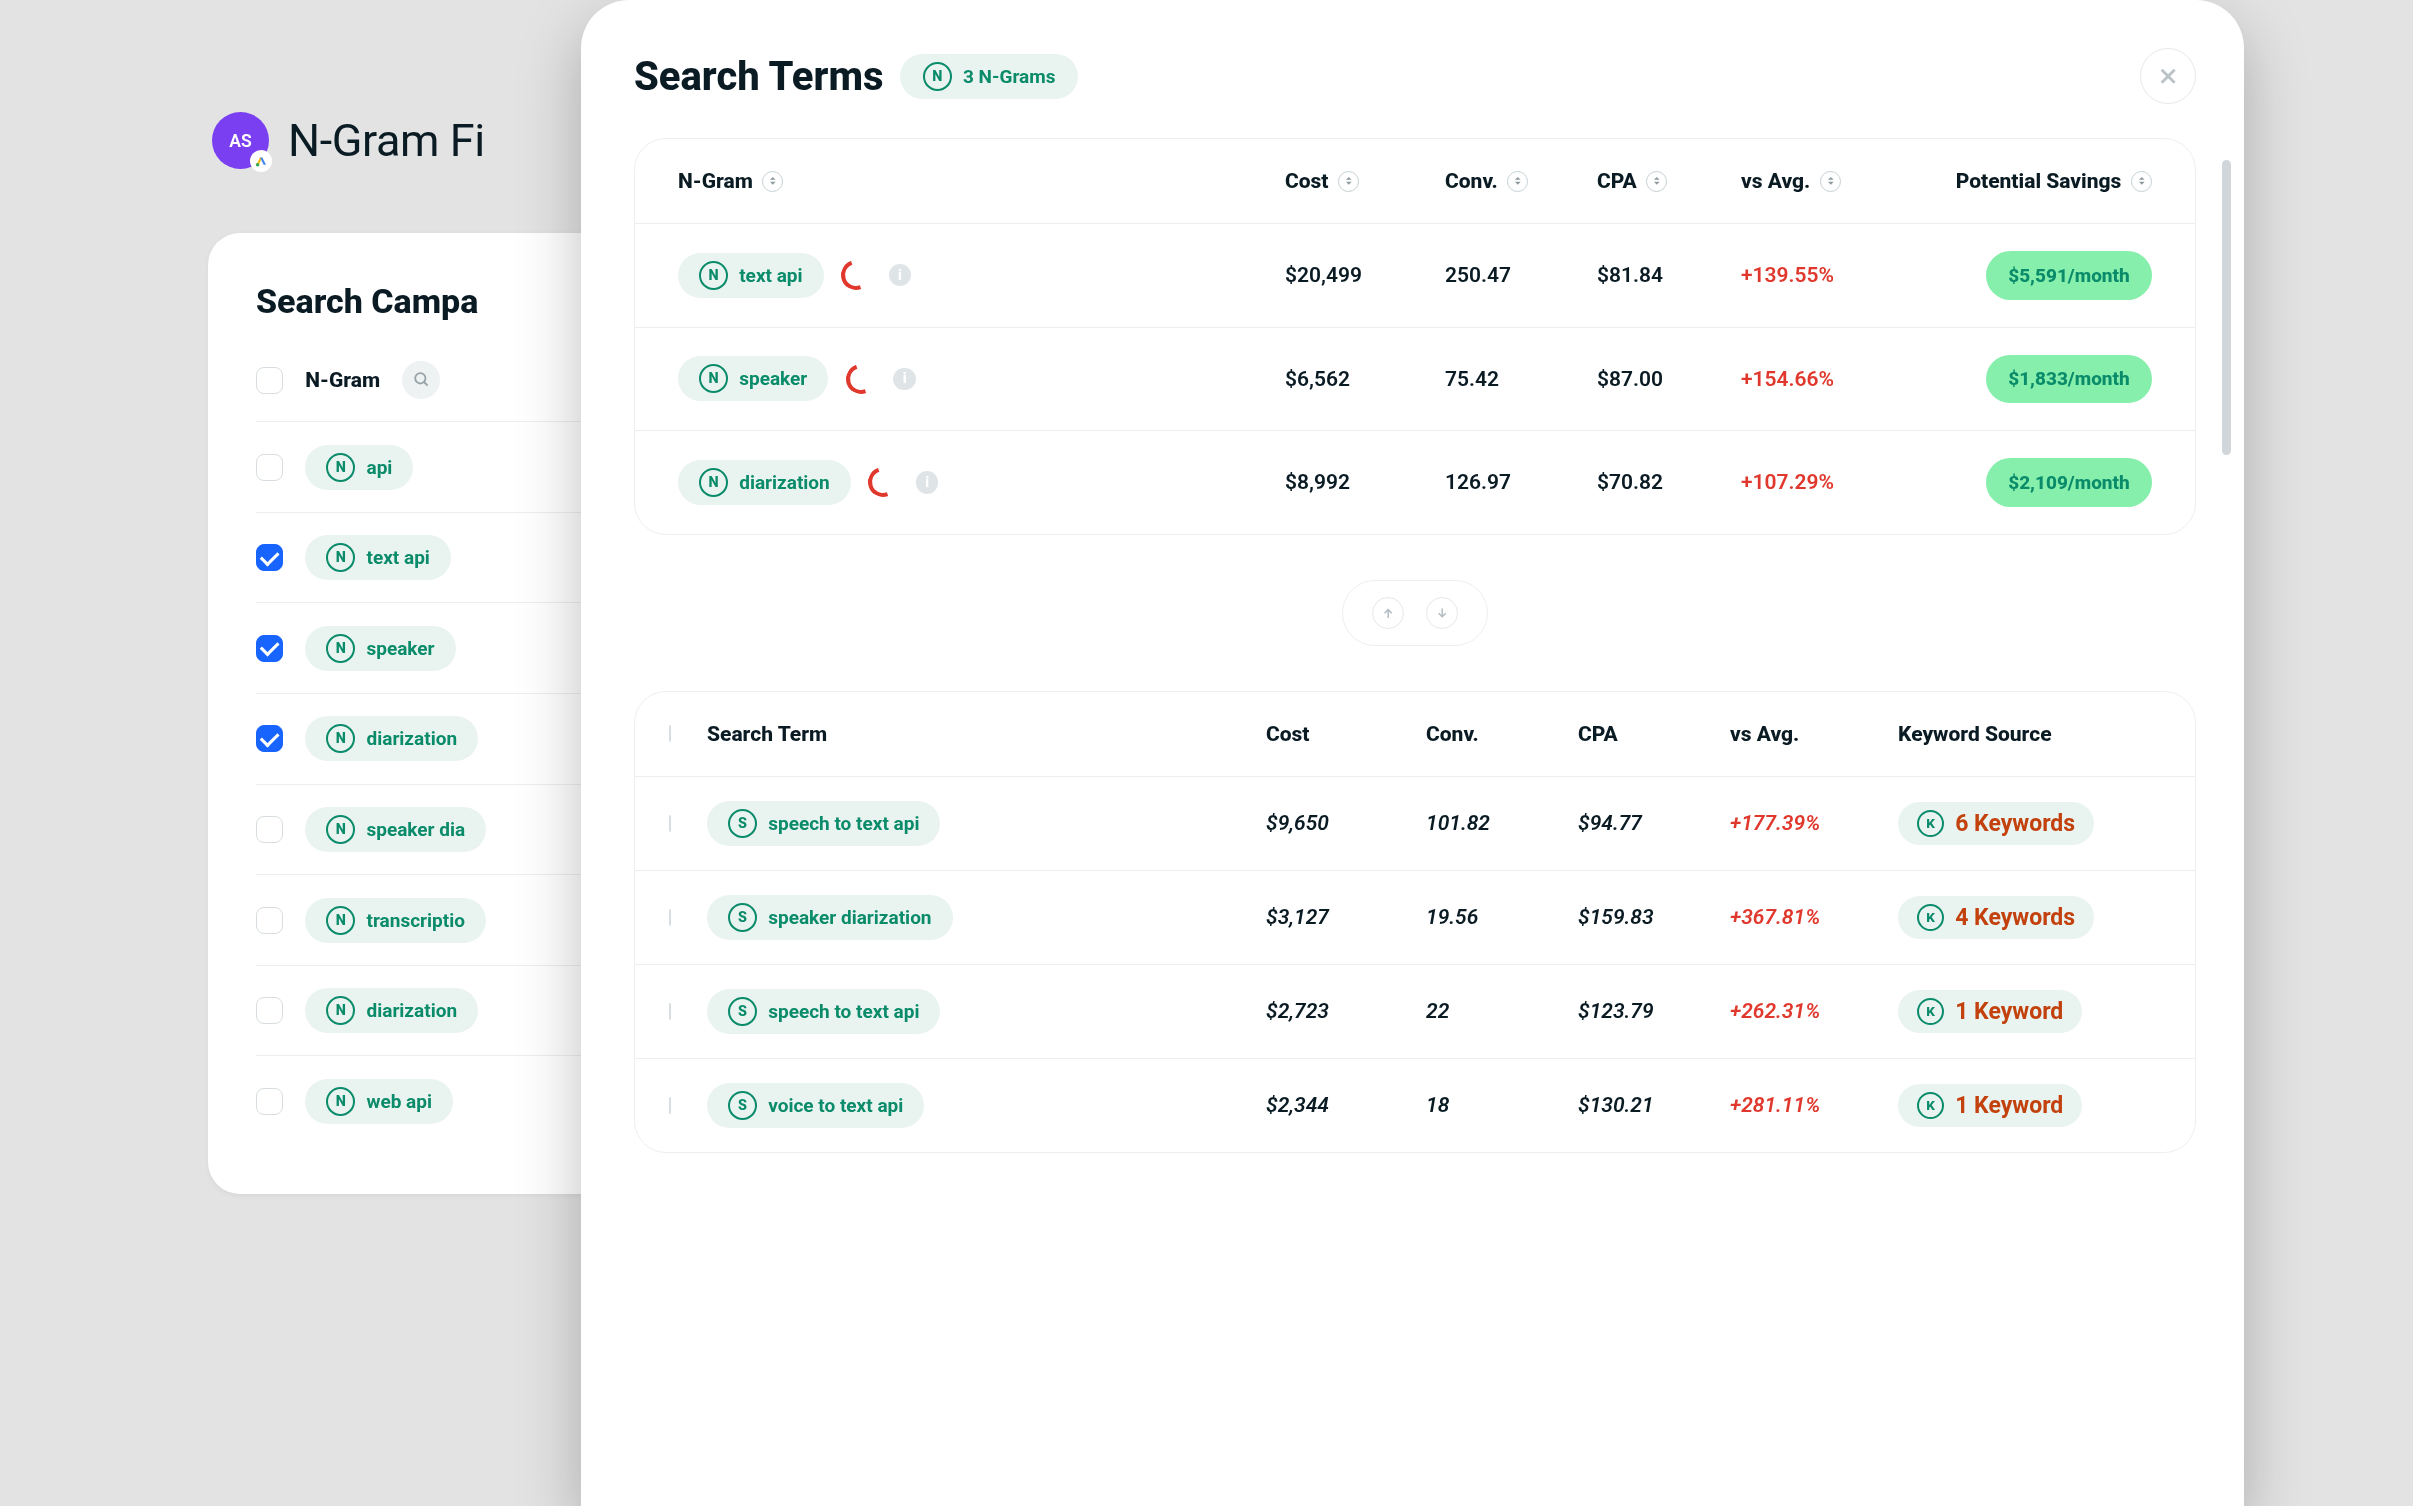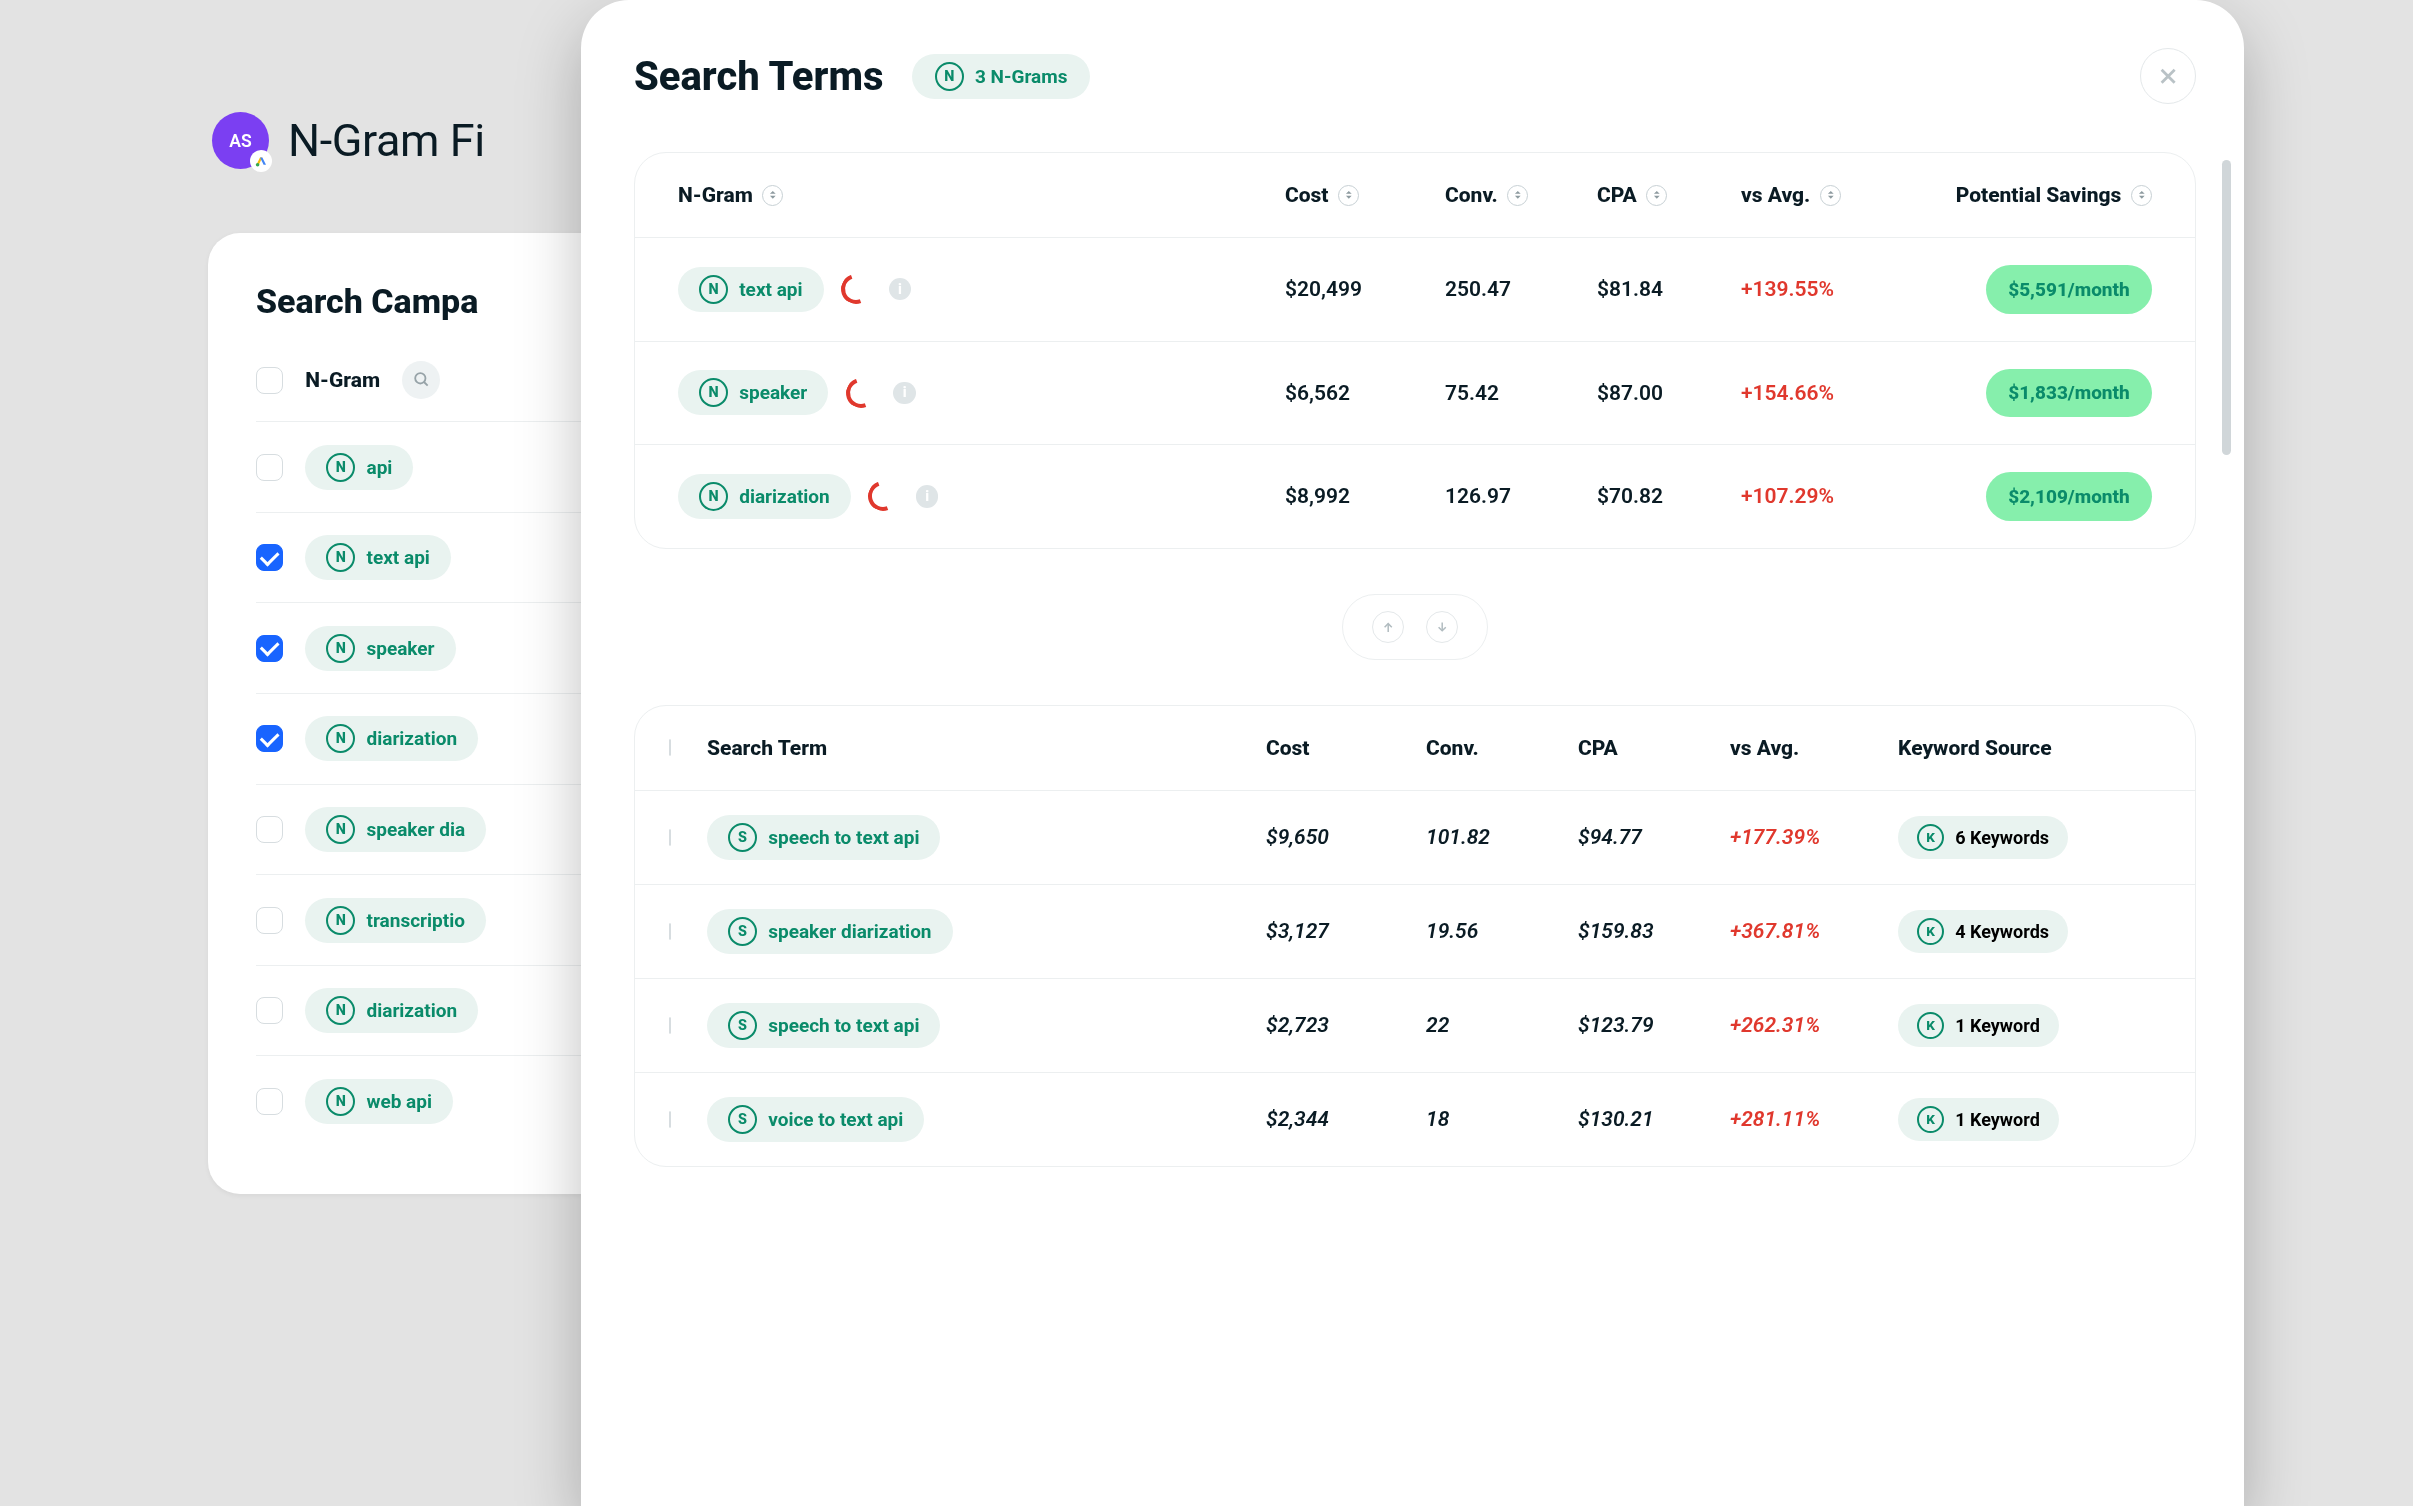--- a/index.html
+++ b/index.html
@@ -35,21 +35,21 @@
   
   .modal{
     position:absolute;
     left:581px;top:0;
     width:1663px;height:1507px;
     background:#fff;
     border-radius:48px 48px 0 0;
     box-shadow:0 24px 64px rgba(0,0,0,0.25);
     padding:53px 48px 0 53px;
   }
-  .modal-head{display:flex;align-items:center;gap:29px;margin-bottom:52px;}
+  .modal-head{display:flex;align-items:center;gap:17px;margin-bottom:38px;}
   .modal-title{font-size:40px;font-weight:800;}
   .count-pill{display:inline-flex;align-items:center;gap:11.2px;background:#e9f3f0;border-radius:797px;padding:8px 22.3px;}
   .count-pill .nb{width:29px;height:29px;border-radius:50%;border:2.4px solid #0a8b6a;display:flex;align-items:center;justify-content:center;color:#0a8b6a;font-weight:800;font-size:14.4px;}
   .count-pill .txt{color:#0a8b6a;font-weight:700;font-size:19px;}
   .close{position:absolute;right:48px;top:48px;width:56px;height:56px;border-radius:50%;border:1.6px solid #e4e8ea;display:flex;align-items:center;justify-content:center;background:#fff;cursor:pointer;}
   .close svg{width:22.3px;height:22.3px;color:#b9c2c6;}
 
   .card{border:1.6px solid #eceff0;border-radius:32px;overflow:hidden;}
   .scrollbar{position:absolute;right:12.8px;top:160px;width:9.6px;height:295px;background:#d0d6d9;border-radius:4.8px;}
 
@@ -71,21 +71,21 @@
   .banner .arrow{width:32px;height:32px;border-radius:50%;border:1.6px solid #e4e8ea;display:flex;align-items:center;justify-content:center;color:#b1bcc0;}
   .banner .msg{font-size:21px;font-weight:600;}
 
   .grid2{display:grid;grid-template-columns:38px 559px 160px 152px 152px 168px 1fr;align-items:center;}
   .grid2.head{padding:30px 34px;}
   .grid2.head .th{display:flex;align-items:center;gap:9.6px;font-size:21px;font-weight:800;}
   .grid2.row{padding:24px 34px;border-top:0.8px solid #eceff0;}
   .grid2 .cell{font-size:21px;font-weight:600;font-style:italic;}
   .kw-pill{display:inline-flex;align-items:center;gap:11.2px;background:#e9f3f0;border-radius:797px;padding:8px 19px;}
   .kw-pill .kb{width:27px;height:27px;border-radius:50%;border:2.4px solid #0a8b6a;display:flex;align-items:center;justify-content:center;color:#0a8b6a;font-weight:800;font-size:13.6px;}
-  .kw-pill .kt{color:#000000;font-weight:700;font-size:18px;white-space:nowrap;}
+  .kw-pill .kt{color:#c2410c;font-weight:700;font-size:23px;white-space:nowrap;}
   .sort.active svg{color:#1864ff;}
 </style>
 </head>
 <body>
 
 <div class="bg-page">
   <div class="bg-header">
     <div class="avatar">
       <span>AS</span>
       <span class="sub-badge">

